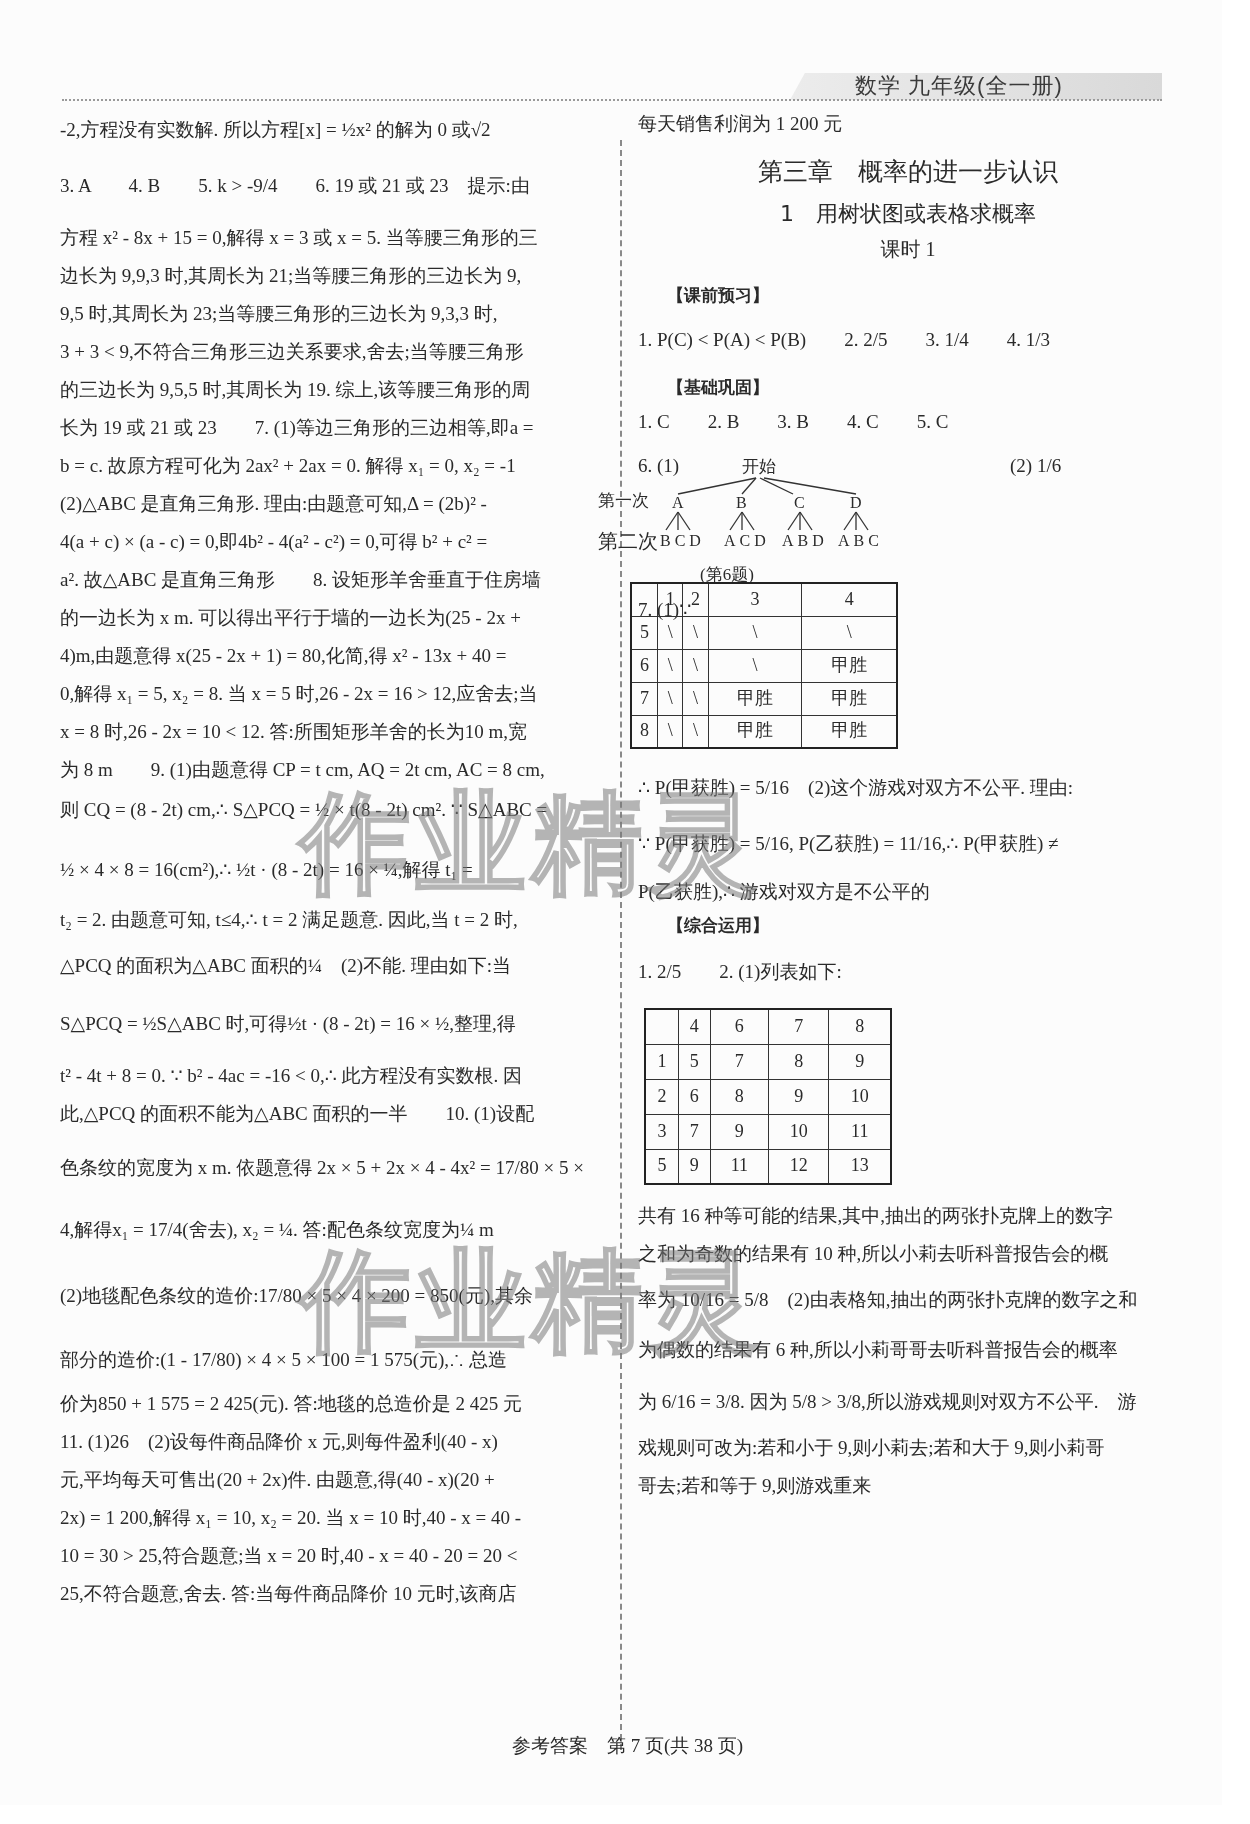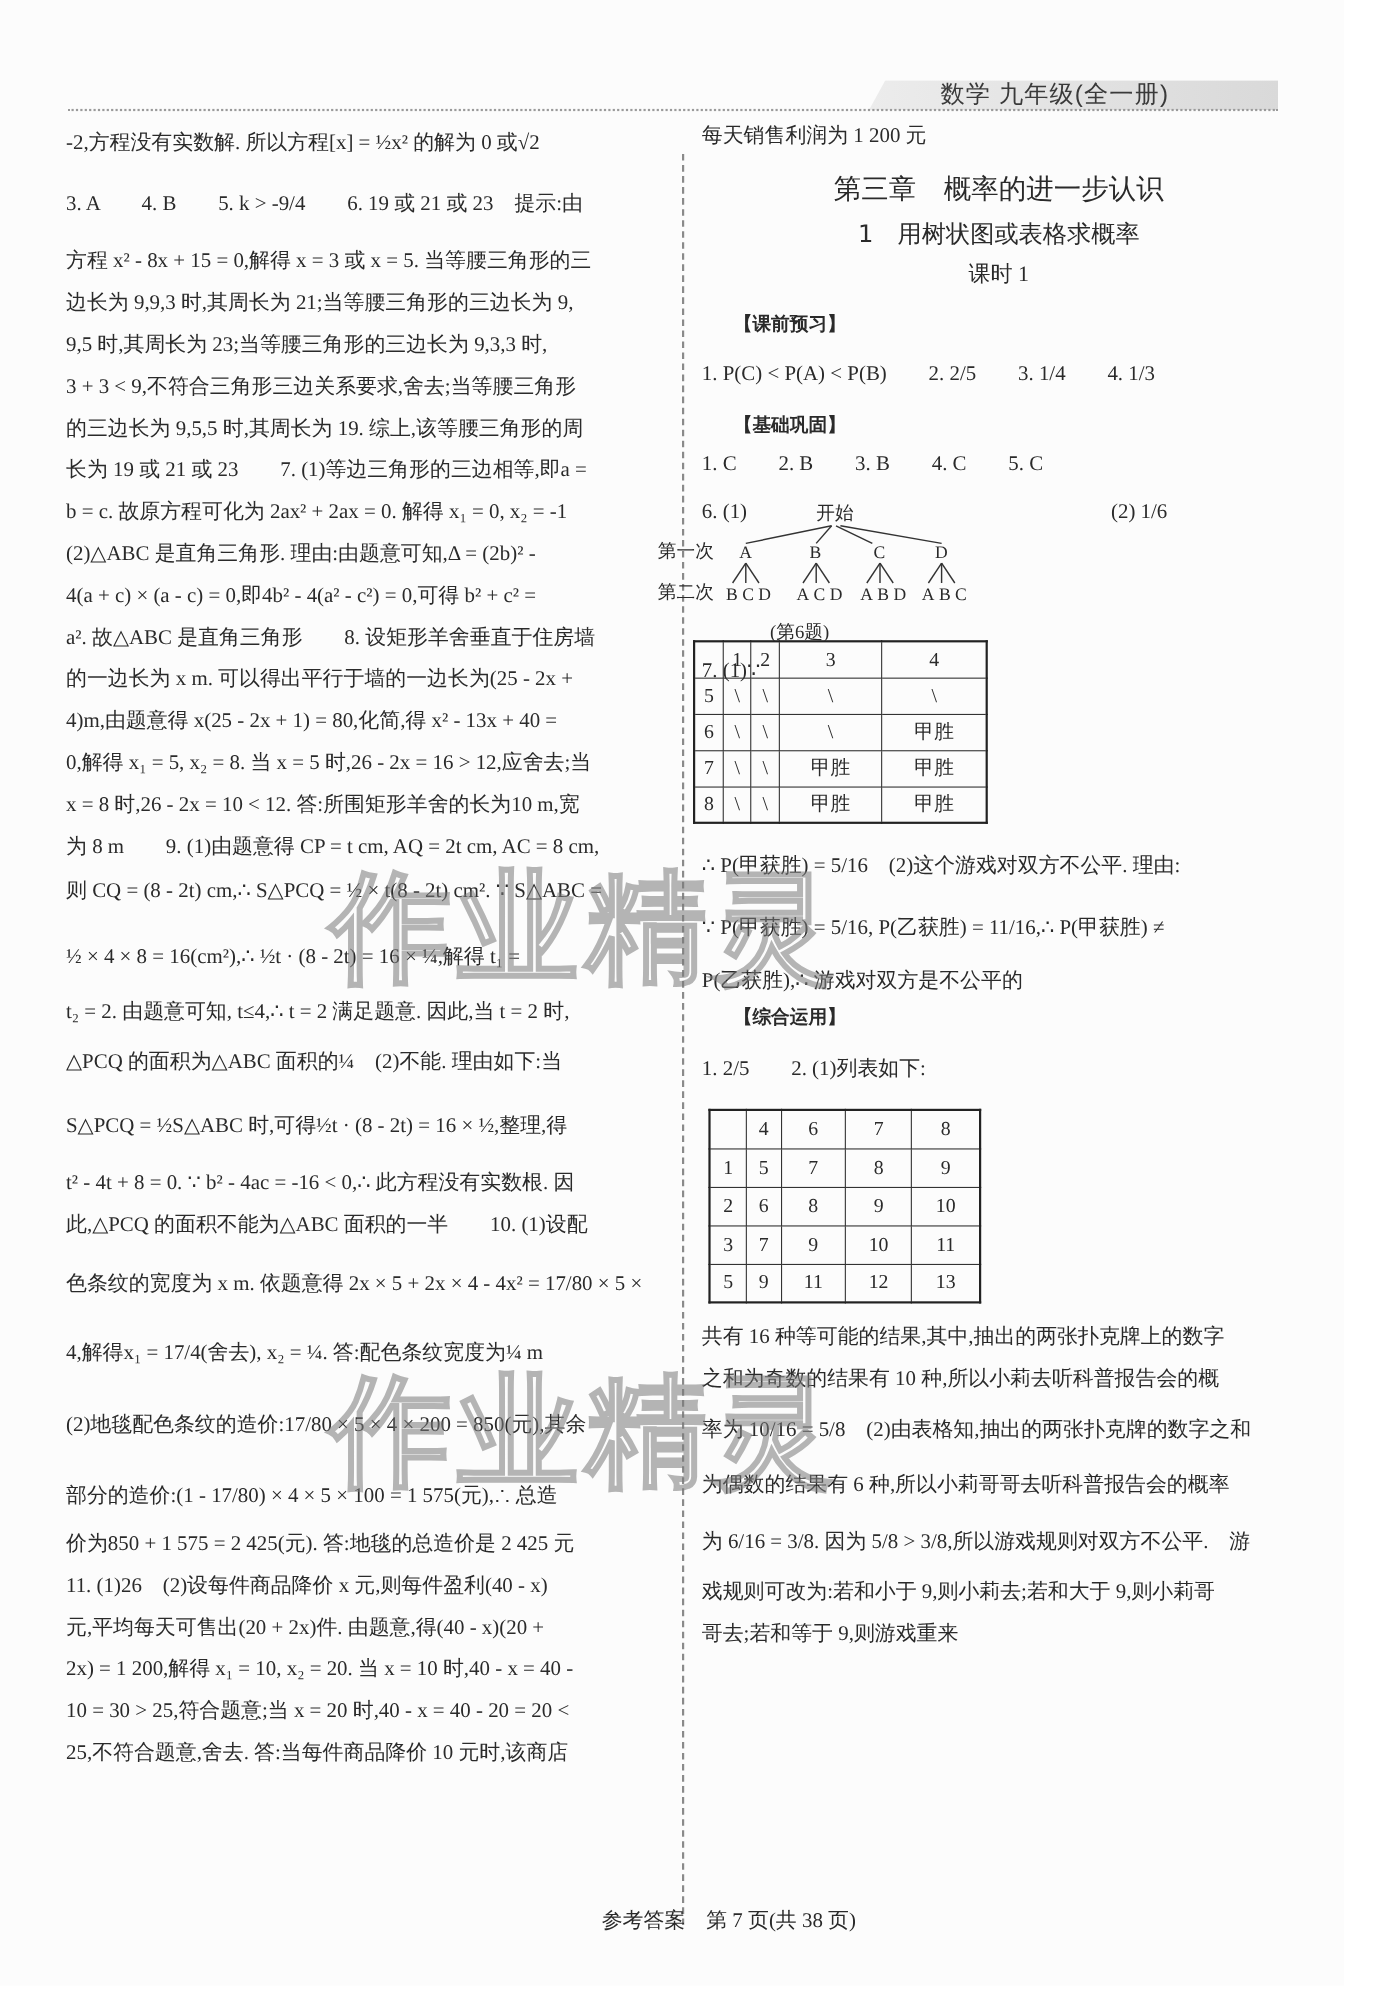--- a/index.html
+++ b/index.html
@@ -15,21 +15,21 @@
   .col{position:absolute;font-size:19px;line-height:1.1;}
   .left{left:60px;top:110px;width:540px;}
   .right{left:638px;top:110px;width:540px;}
   .line{position:absolute;left:0;white-space:nowrap;}
   .chapter{position:absolute;left:0;width:540px;text-align:center;font-family:"DejaVu Sans","Liberation Sans",sans-serif;}
   .section-label{font-family:"DejaVu Sans","Liberation Sans",sans-serif;font-weight:bold;font-size:17px;margin-left:29px;}
   table.grid{border-collapse:collapse;position:absolute;}
   table.grid td{border:1.5px solid #333;text-align:center;font-size:18px;padding:0;}
   table.grid{border:2.5px solid #222;}
   .tree{position:absolute;}
-  .footer{position:absolute;left:547px;top:1733px;font-size:19px;white-space:nowrap;font-family:Liberation Serif, serif;}
+  .footer{position:absolute;left:512px;top:1733px;font-size:19px;white-space:nowrap;font-family:Liberation Serif, serif;}
   .wm{position:absolute;font-family:"DejaVu Sans",sans-serif;font-size:110px;font-weight:bold;color:transparent;
       -webkit-text-stroke:2px rgba(120,120,120,0.55);letter-spacing:6px;white-space:nowrap;pointer-events:none;}
 </style>
 </head>
 <body>
 
 <div class="page">
 
   <div class="header-banner"></div>
   <div class="header-title">数学 九年级(全一册)</div>
@@ -109,21 +109,21 @@
             <line x1="218" y1="62" x2="218" y2="80"></line>
             <line x1="218" y1="62" x2="230" y2="80"></line>
         </g>
       </svg>
       <div class="line" style="left:104px;top:8px;font-size:17px">开始</div>
       <div class="line" style="left:-40px;top:42px;font-size:17px">第一次</div>
       <div class="line" style="left:34px;top:44px;font-size:16px">A</div>
       <div class="line" style="left:98px;top:44px;font-size:16px">B</div>
       <div class="line" style="left:156px;top:44px;font-size:16px">C</div>
       <div class="line" style="left:212px;top:44px;font-size:16px">D</div>
-      <div class="line" style="left:-40px;top:80px;font-size:17px">第二次</div>
+      <div class="line" style="left:-40px;top:80px;font-size:20px">第二次</div>
       <div class="line" style="left:22px;top:82px;font-size:16px;letter-spacing:4px"><span>B</span><span>C</span><span>D</span></div>
       <div class="line" style="left:86px;top:82px;font-size:16px;letter-spacing:4px"><span>A</span><span>C</span><span>D</span></div>
       <div class="line" style="left:144px;top:82px;font-size:16px;letter-spacing:4px"><span>A</span><span>B</span><span>D</span></div>
       <div class="line" style="left:200px;top:82px;font-size:16px;letter-spacing:4px"><span>A</span><span>B</span><span>C</span></div>
     </div>
     <div class="line" style="left:62px;top:456px;font-size:17px">(第6题)</div>
 
     <div class="line" style="top:490px">7. (1)∵</div>
     <table class="grid" style="left:-8px;top:472px;width:268px;height:166px;">
       <tbody>

